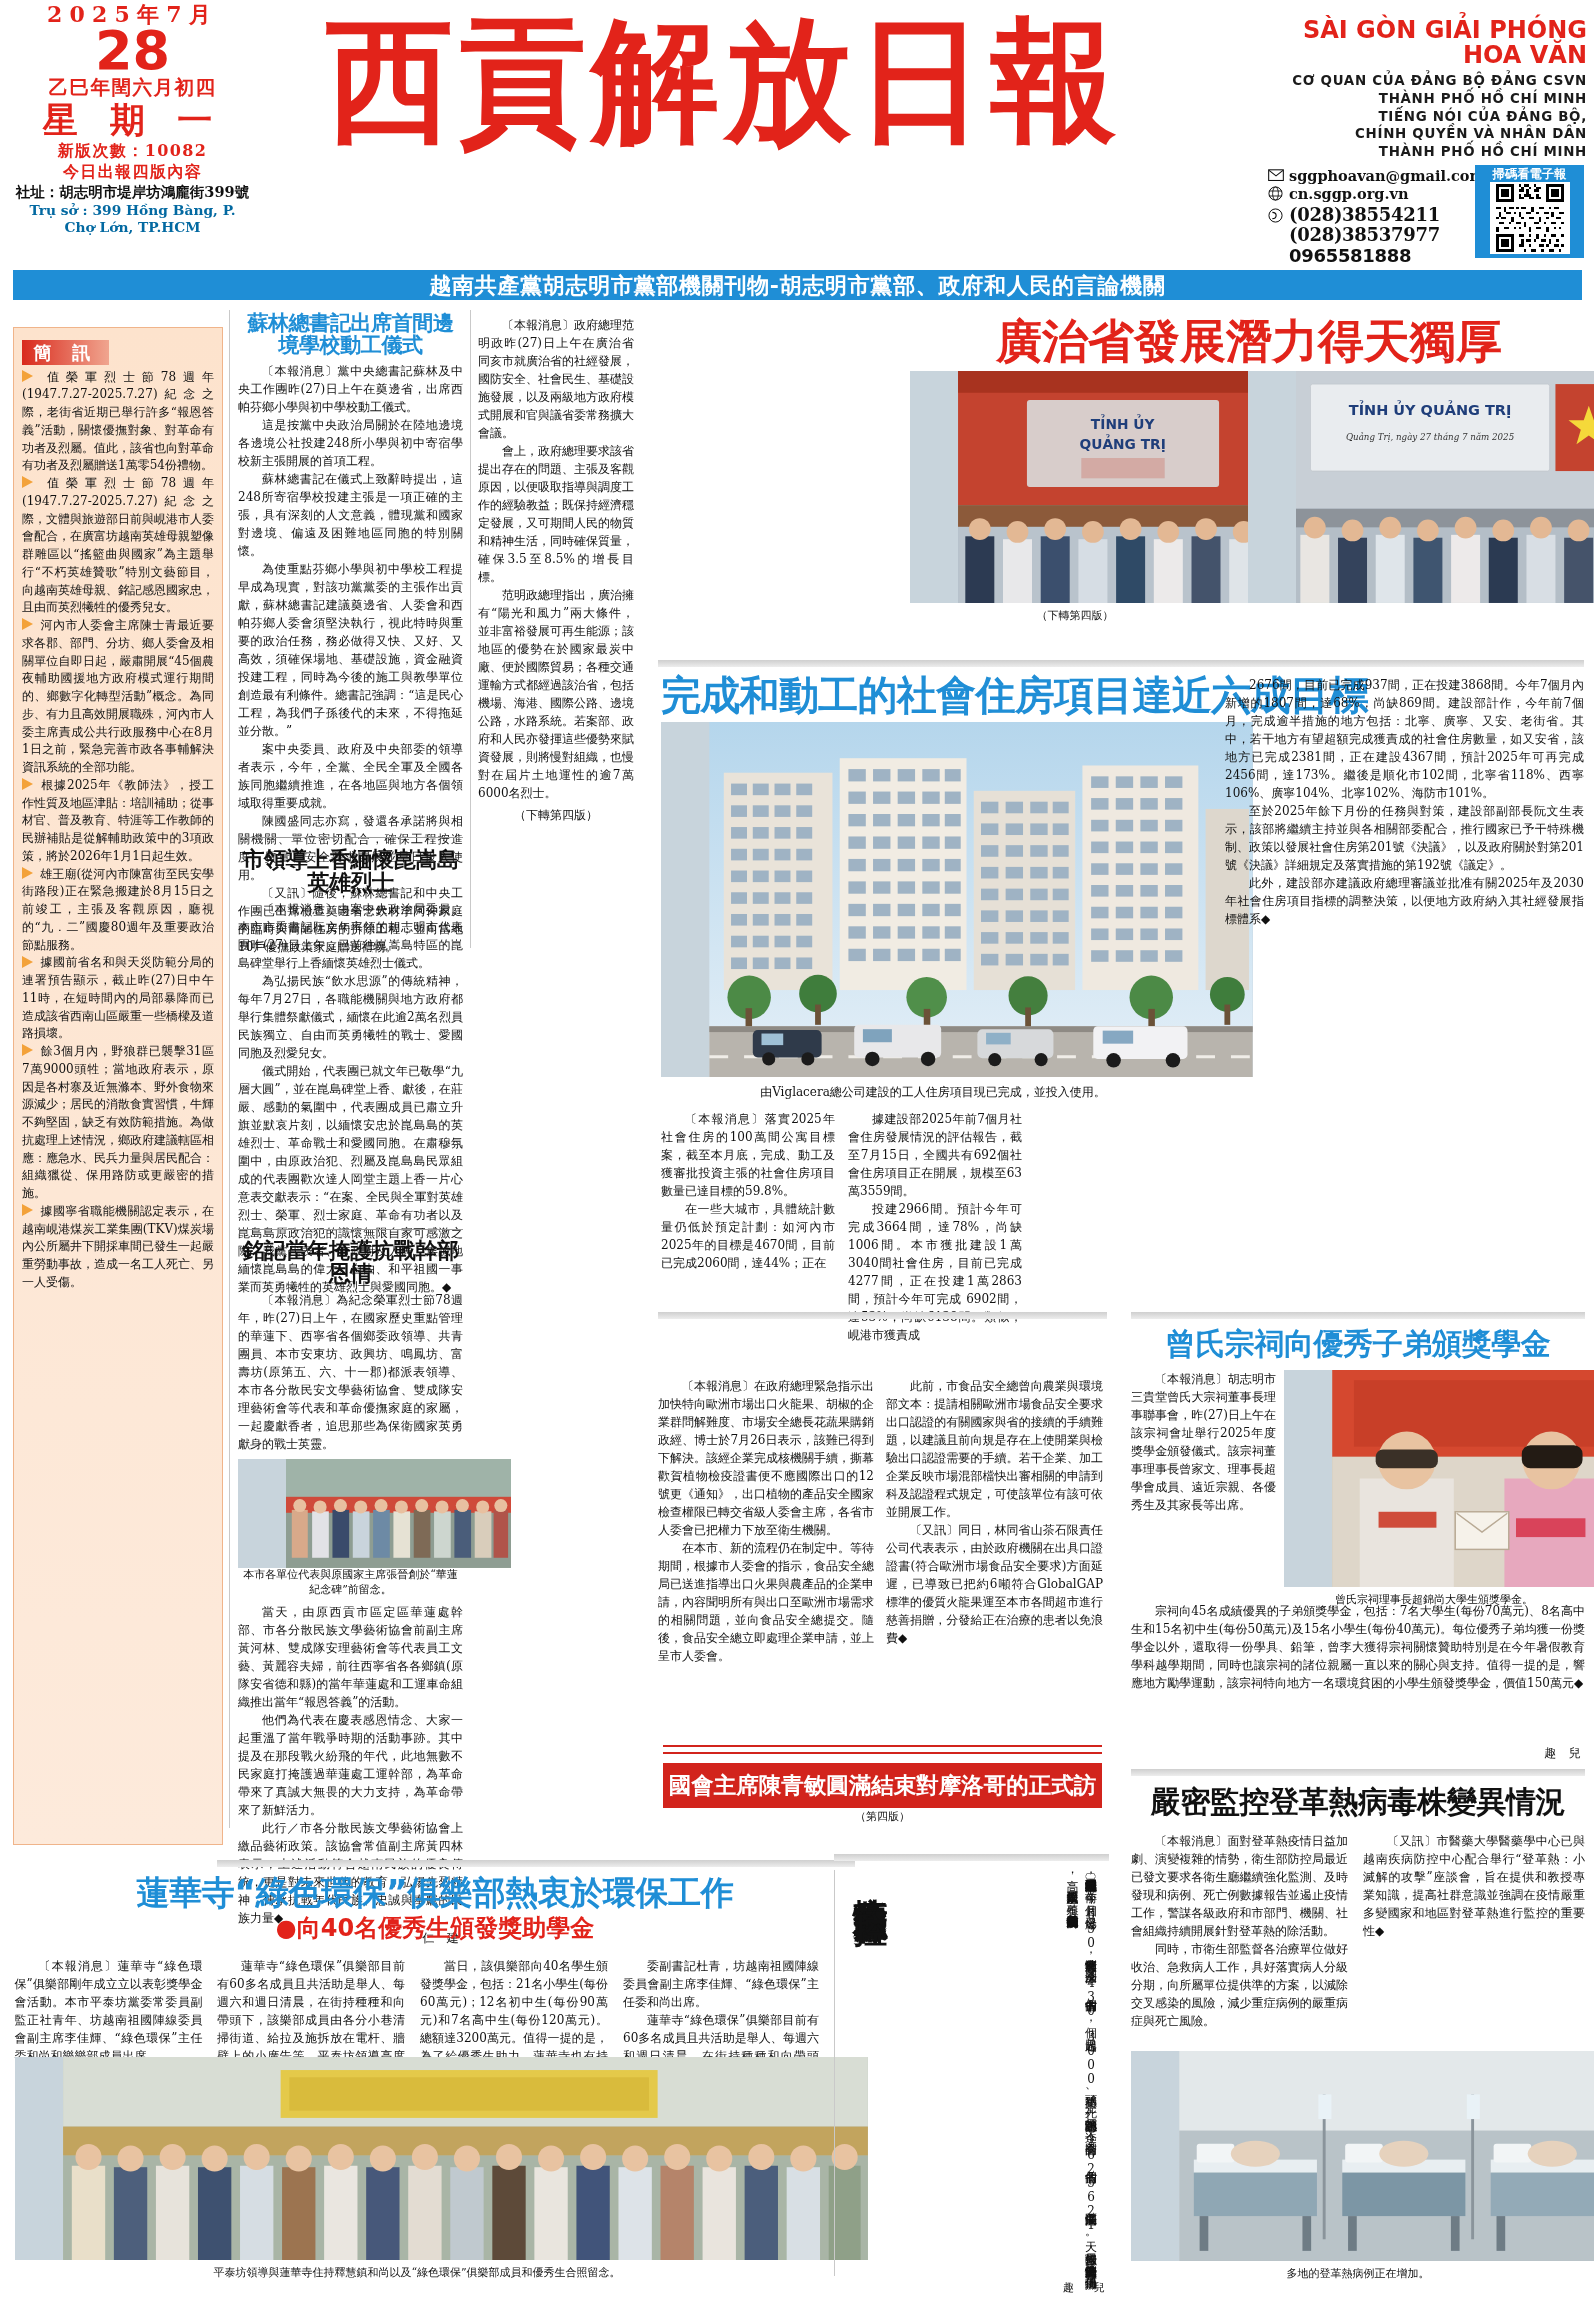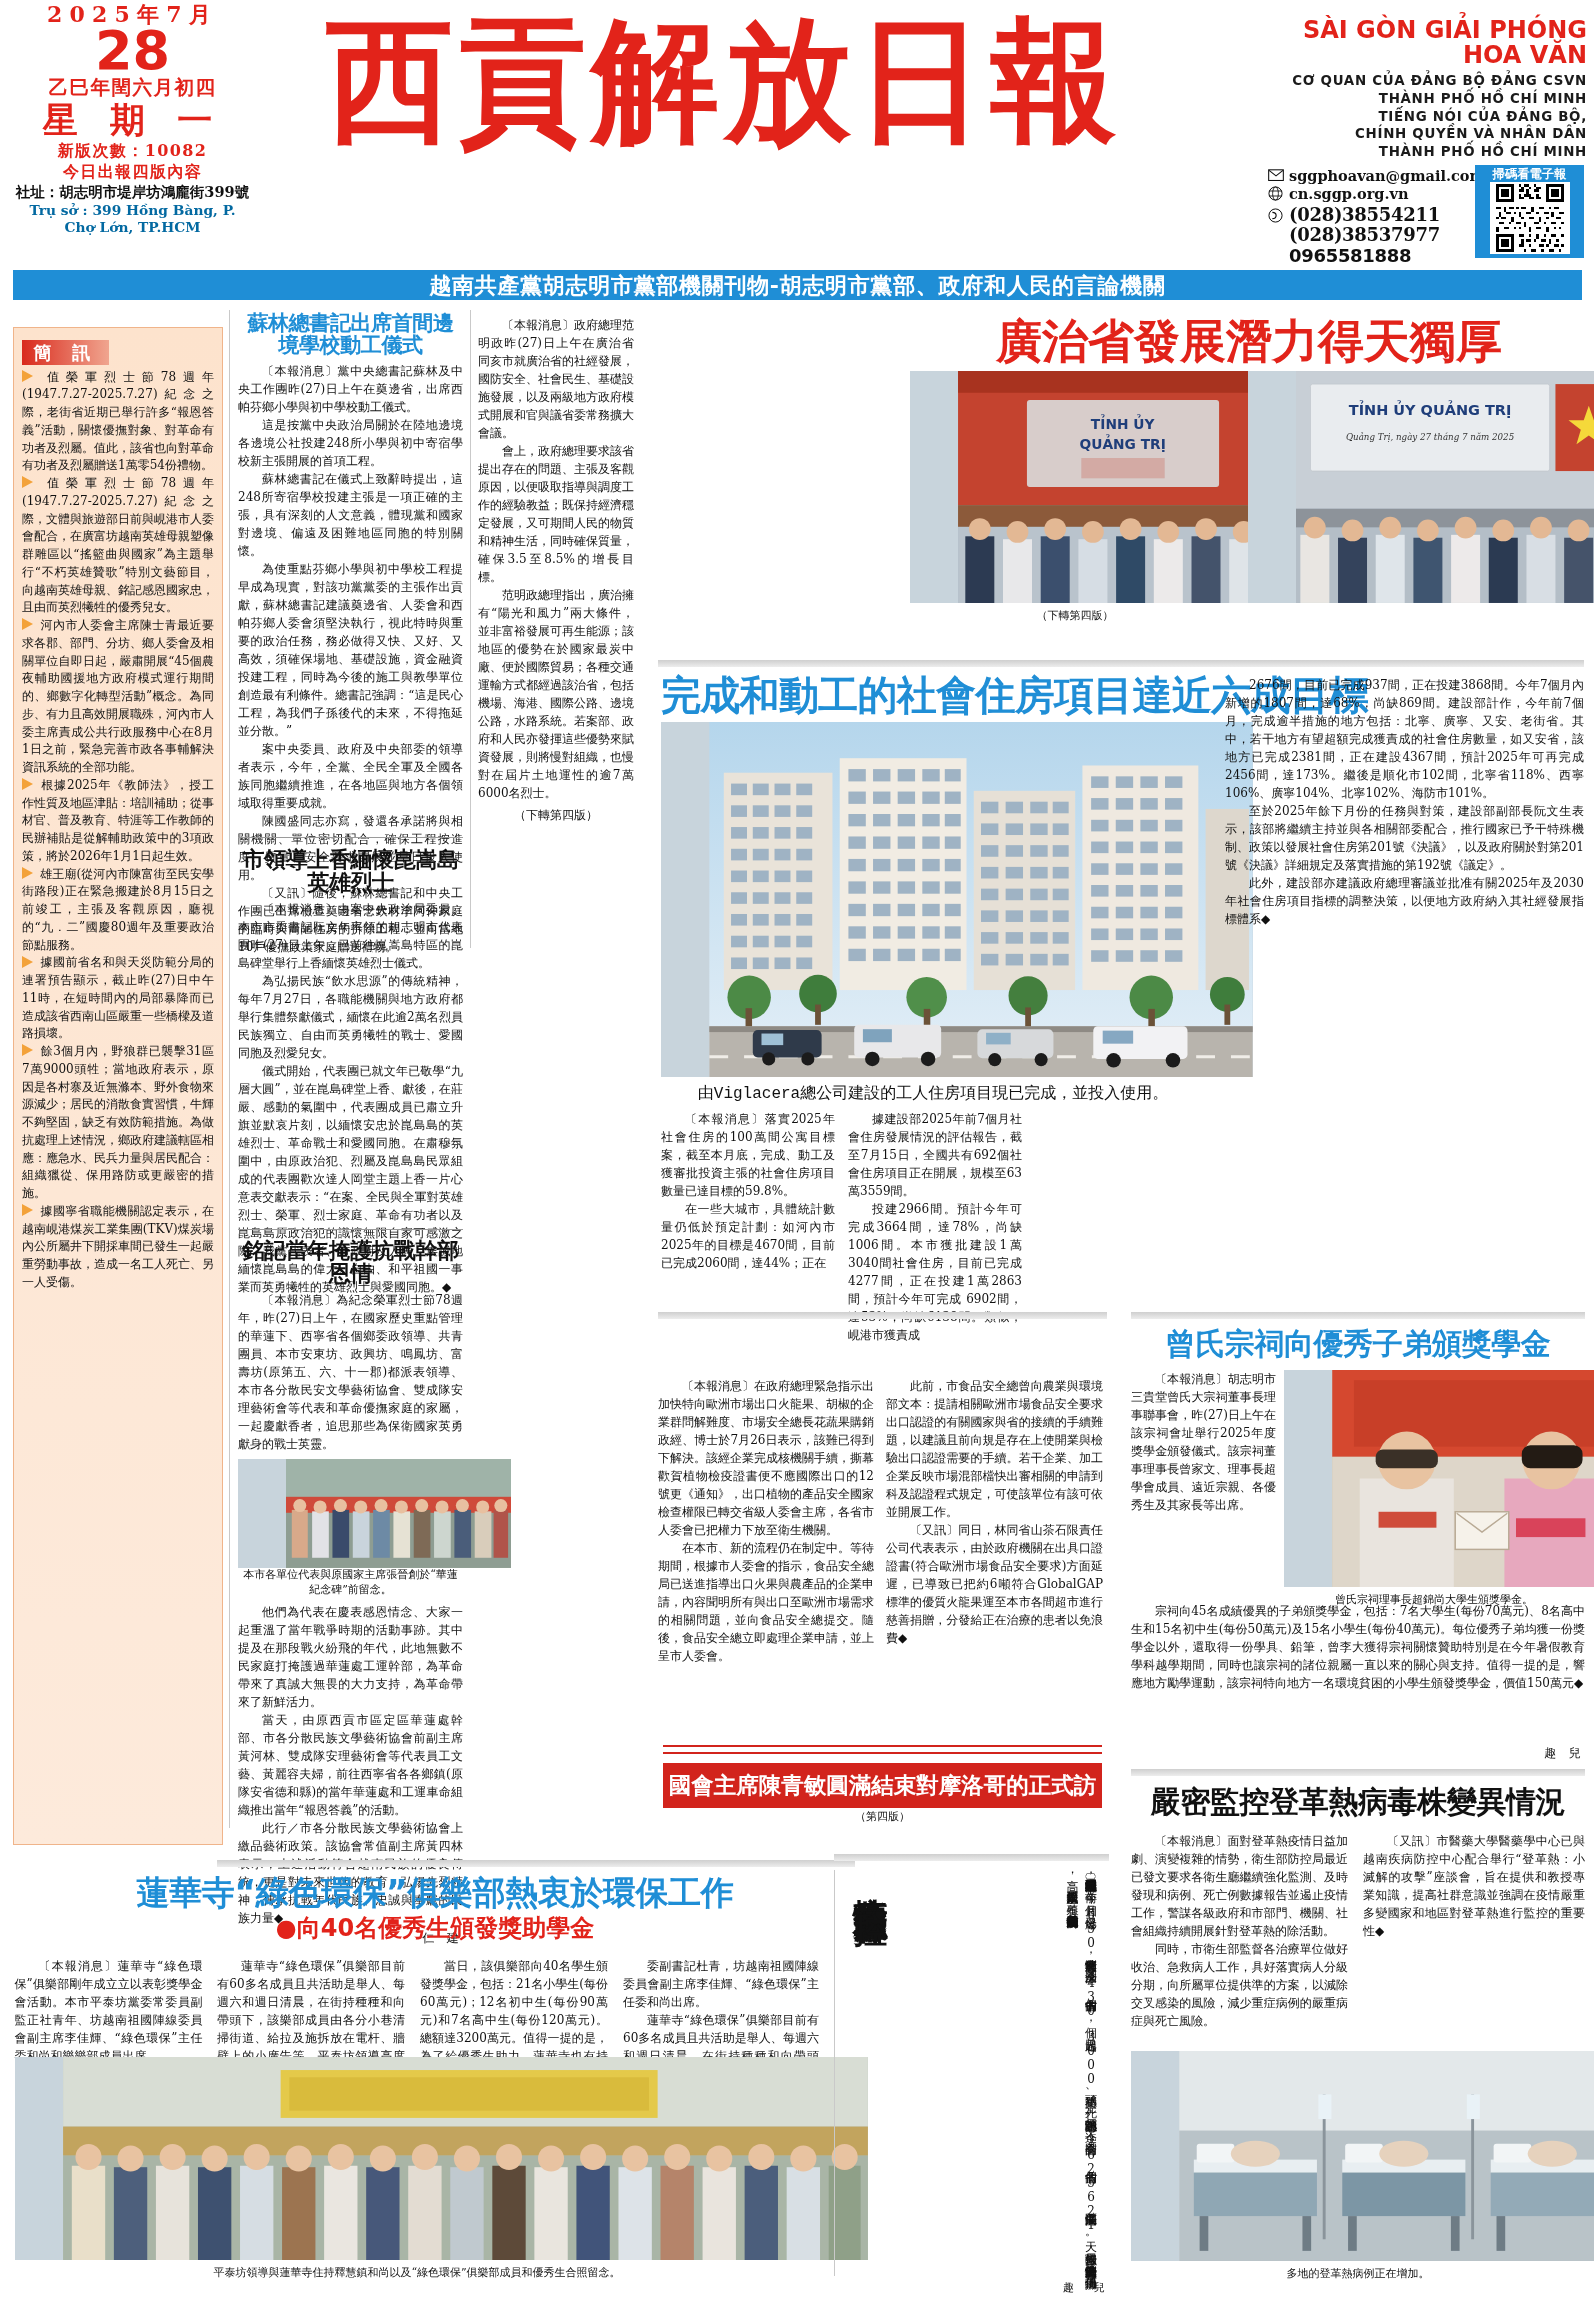--- a/index.html
+++ b/index.html
@@ -335,22 +335,22 @@
             <circle cx="243" cy="64" r="9" fill="#e8c0a0"></circle>
           <rect x="260" y="72" width="23" height="64" fill="#d9cdbb"></rect>
             <circle cx="271" cy="66" r="9" fill="#e8c0a0"></circle>
           <rect x="286" y="70" width="20" height="66" fill="#b0544a"></rect>
             <circle cx="296" cy="64" r="9" fill="#e8c0a0"></circle>
         </g>
       </svg>
     </div>
     <div class="caption" style="margin-top:5.8px;">本市各單位代表與原國家主席張晉創於“華蓮紀念碑”前留念。</div>
     <div class="body-txt" style="margin-top:5.8px;">
+      <p>當天，由原西貢市區定區華蓮處幹部、市各分散民族文學藝術協會前副主席黃河林、雙成隊安理藝術會等代表員工文藝、黃麗容夫婦，前往西寧省各各鄉鎮(原隊安省德和縣)的當年華蓮處和工運車命組織推出當年“報恩答義”的活動。</p>
       <p>他們為代表在慶表感恩情念、大家一起重溫了當年戰爭時期的活動事跡。其中提及在那段戰火紛飛的年代，此地無數不民家庭打掩護過華蓮處工運幹部，為革命帶來了真誠大無畏的大力支持，為革命帶來了新鮮活力。</p>
-      <p>當天，由原西貢市區定區華蓮處幹部、市各分散民族文學藝術協會前副主席黃河林、雙成隊安理藝術會等代表員工文藝、黃麗容夫婦，前往西寧省各各鄉鎮(原隊安省德和縣)的當年華蓮處和工運車命組織推出當年“報恩答義”的活動。</p>
       <p>此行／市各分散民族文學藝術協會上繳品藝術政策。該協會常值副主席黃四林表示，上述活動符合越南民族的優良傳統，更是對未來世代的教育，弘揚先烈精神，傳承抗戰年代民族、忠誠與奉獻的民族力量◆</p>
     </div>
     <div class="byline" style="margin-top:2.9px;">仁 建</div>
   </div>
 
   <div class="vline" style="left:470px;top:310px;height:638px;"></div>
 
   <div class="col" style="left:478px;top:316px;width:156px;">
     <div class="body-txt">
       <p>〔本報消息〕政府總理范明政昨(27)日上午在廣治省同亥市就廣治省的社經發展，國防安全、社會民生、基礎設施發展，以及兩級地方政府模式開展和官與議省委常務擴大會議。</p>
@@ -657,21 +657,21 @@
         <circle cx="394" cy="466" r="9" fill="#1b1b1b"></circle>
           <circle cx="458" cy="466" r="9" fill="#1b1b1b"></circle>
         <rect x="530" y="420" width="130" height="45" rx="6" fill="#f2f2f4"></rect>
           <rect x="543" y="426" width="42" height="18" fill="#86a8c2"></rect>
         <circle cx="558" cy="467" r="10" fill="#1b1b1b"></circle>
           <circle cx="640" cy="467" r="10" fill="#1b1b1b"></circle>
       </g>
     </svg>
   </div>
 
-  <div class="caption" style="position:absolute;left:661px;top:1084px;width:544px;font-size:16px;font-family:Liberation Mono, monospace;">由Viglacera總公司建設的工人住房項目現已完成，並投入使用。</div>
+  <div class="caption" style="position:absolute;left:661px;top:1084px;width:544px;font-size:12px;">由Viglacera總公司建設的工人住房項目現已完成，並投入使用。</div>
 
   <div class="body-txt" style="position:absolute;left:661px;top:1110px;width:174px;">
     <p>〔本報消息〕落實2025年社會住房的100萬間公寓目標案，截至本月底，完成、動工及獲審批投資主張的社會住房項目數量已達目標的59.8%。</p>
     <p>在一些大城市，具體統計數量仍低於預定計劃：如河內市2025年的目標是4670間，目前已完成2060間，達44%；正在</p>
   </div>
   <div class="body-txt" style="position:absolute;left:848px;top:1110px;width:174px;">
     <p>據建設部2025年前7個月社會住房發展情況的評估報告，截至7月15日，全國共有692個社會住房項目正在開展，規模至63萬3559間。</p>
     <p>投建2966間。預計今年可完成3664間，達78%，尚缺1006間。本市獲批建設1萬3040間社會住房，目前已完成4277間，正在投建1萬2863間，預計今年可完成 6902間，達53%，尚缺6138間。類似，峴港市獲責成</p>
   </div>
   <div class="body-txt" style="position:absolute;left:1225px;top:676px;width:359px;">

